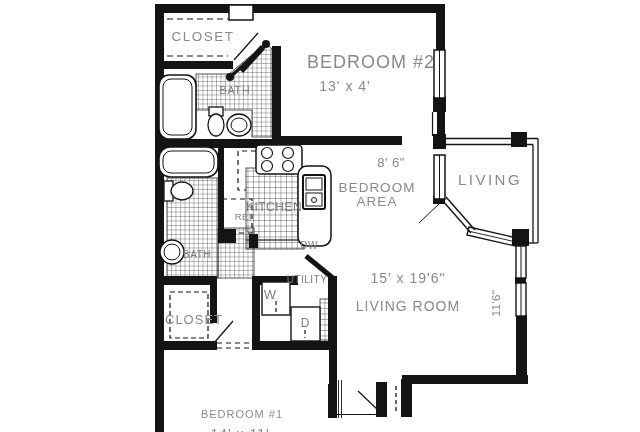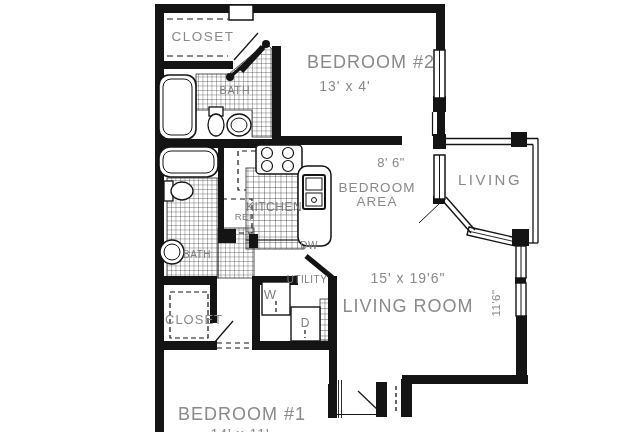--- a/index.html
+++ b/index.html
@@ -217,19 +217,19 @@
 
 <div class="lbl small" style="left:197px;top:255px;font-size:10px;letter-spacing:0.5px;">BATH</div>
 
 <div class="lbl small" style="left:270px;top:294px;font-size:13px;">W</div>
 <div class="lbl small" style="left:307px;top:280px;font-size:10px;letter-spacing:0.5px;">UTILITY</div>
 <div class="lbl small" style="left:305px;top:323px;font-size:12px;">D</div>
 
 <div class="lbl" style="left:194px;top:319px;font-size:13px;letter-spacing:1px;">CLOSET</div>
 
 <div class="lbl" style="left:408px;top:278px;font-size:14px;letter-spacing:1px;">15' x 19'6"</div>
-<div class="lbl" style="left:408px;top:306px;font-size:18px;letter-spacing:1px;text-align:right;">LIVING ROOM</div>
+<div class="lbl" style="left:408px;top:306px;font-size:14px;letter-spacing:1px;text-align:right;">LIVING ROOM</div>
 <div class="lbl rot" style="left:497px;top:303px;font-size:11.5px;letter-spacing:0.5px;">11'6"</div>
 
-<div class="lbl" style="left:242px;top:414px;font-size:18px;letter-spacing:1px;">BEDROOM #1</div>
+<div class="lbl" style="left:242px;top:414px;font-size:11px;letter-spacing:1px;">BEDROOM #1</div>
 <div class="lbl" style="left:240px;top:434px;font-size:14px;letter-spacing:1px;">14' x 11'</div>
 
 </div>
 
 </body></html>

